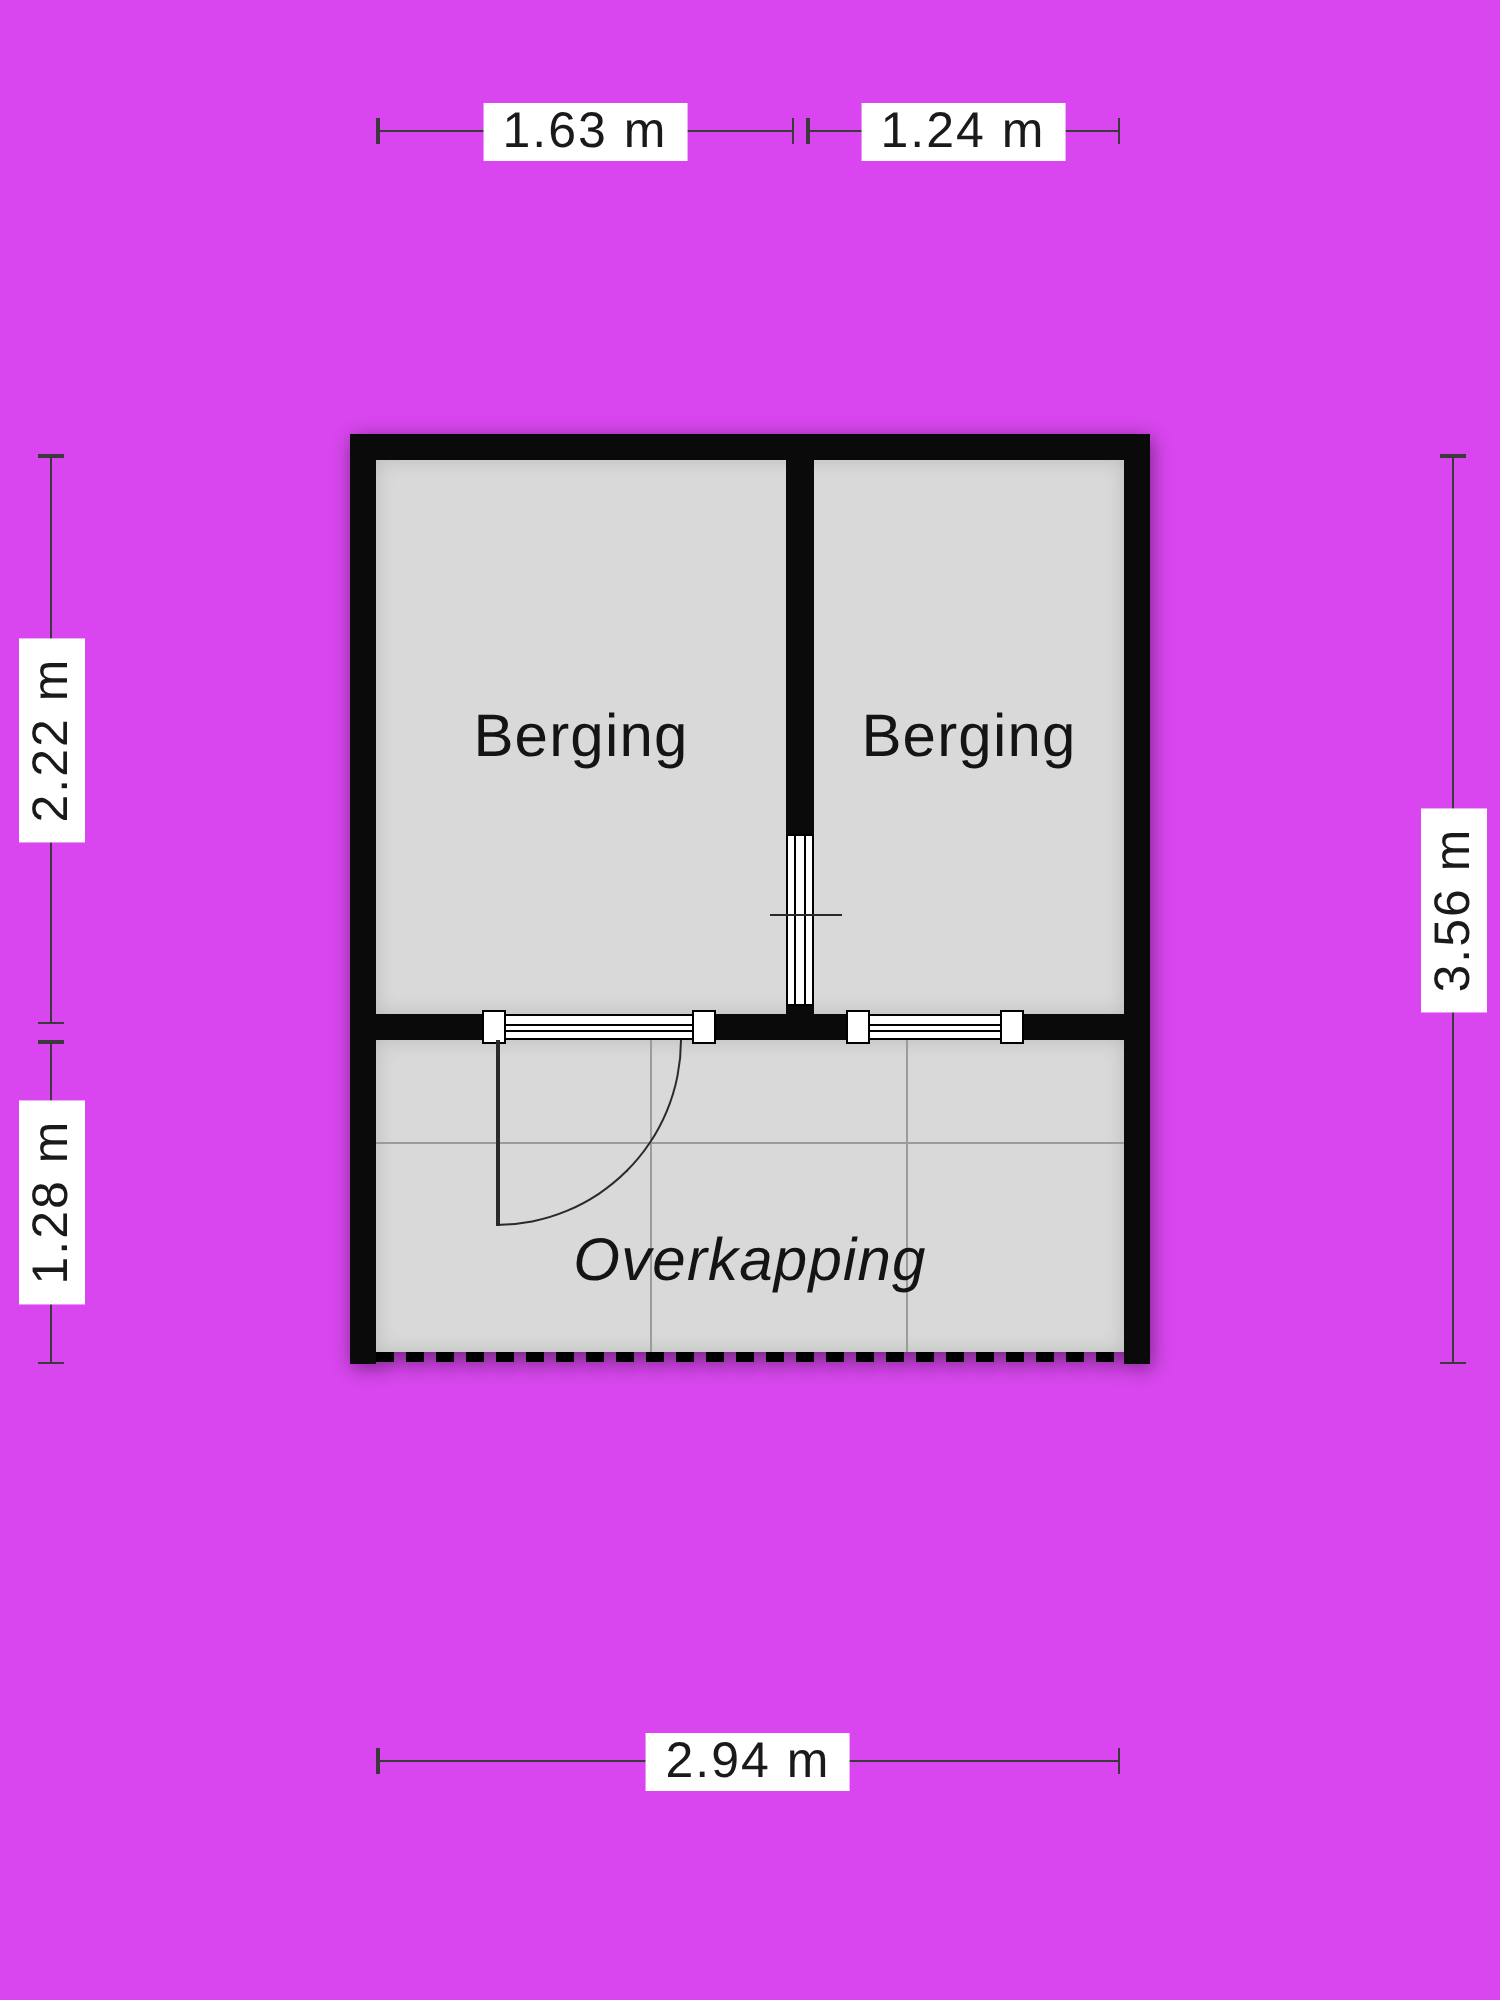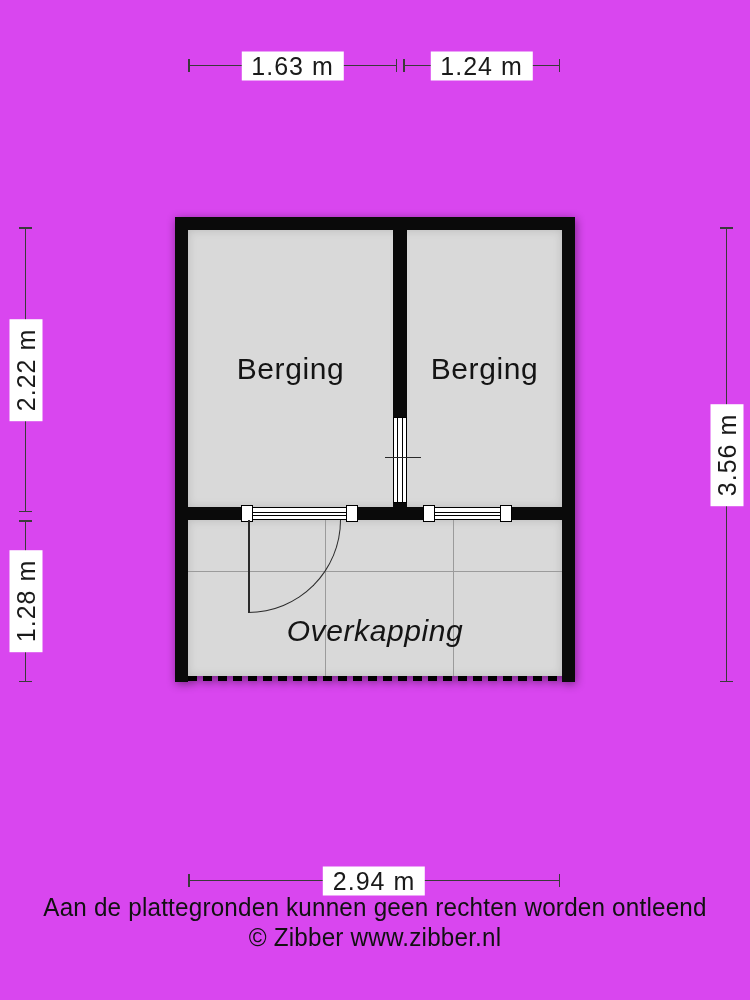--- a/index.html
+++ b/index.html
@@ -222,18 +222,14 @@
     <div class="door-leaf"></div>
     <div class="door-arc"></div>
 
     <div class="room-label label-berging">Berging</div>
     <div class="room-label label-schuur">Berging</div>
     <div class="room-label label-overkapping">Overkapping</div>
 
     <div class="dashed-edge"></div>
   </div>
 
-  <div class="footer">
-    <div class="line">Aan de plattegronden kunnen geen rechten worden ontleend</div>
-    <div class="line">© Zibber www.zibber.nl</div>
-  </div>
 
 </div>
 
 </body></html>

